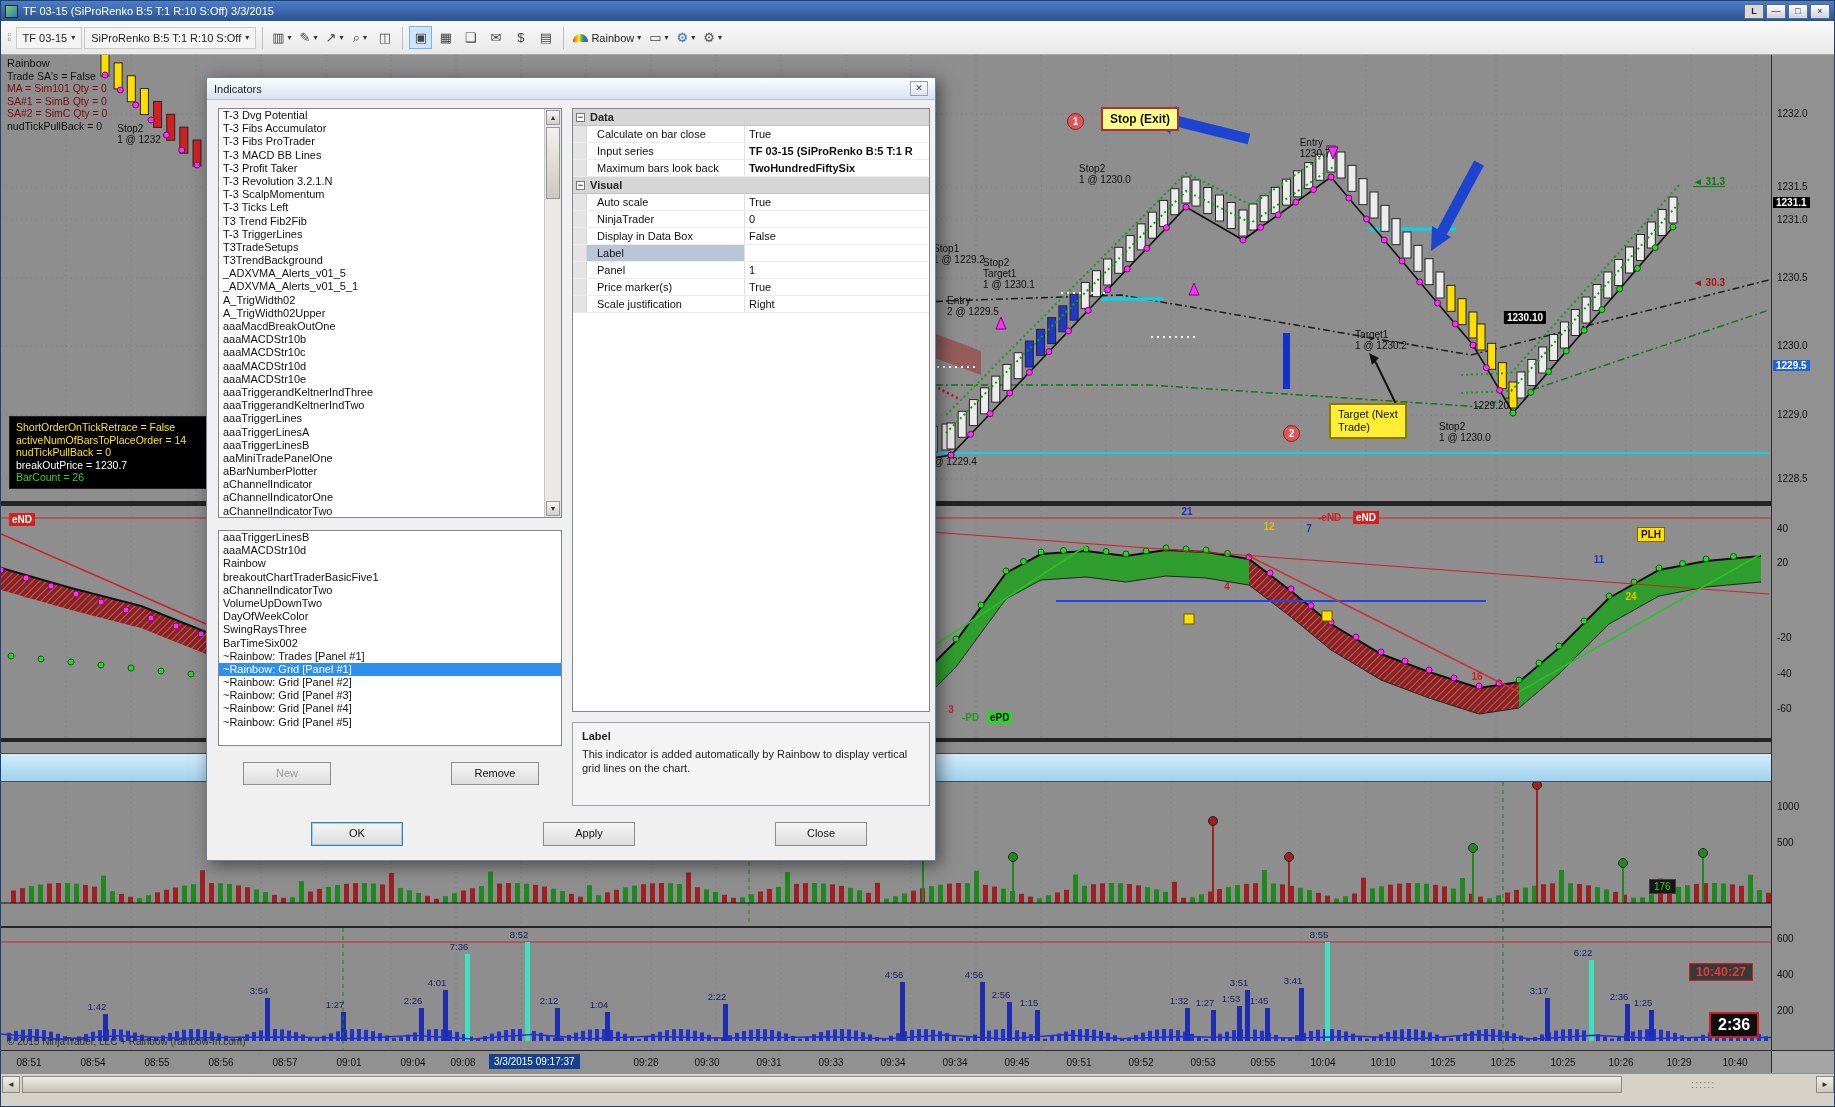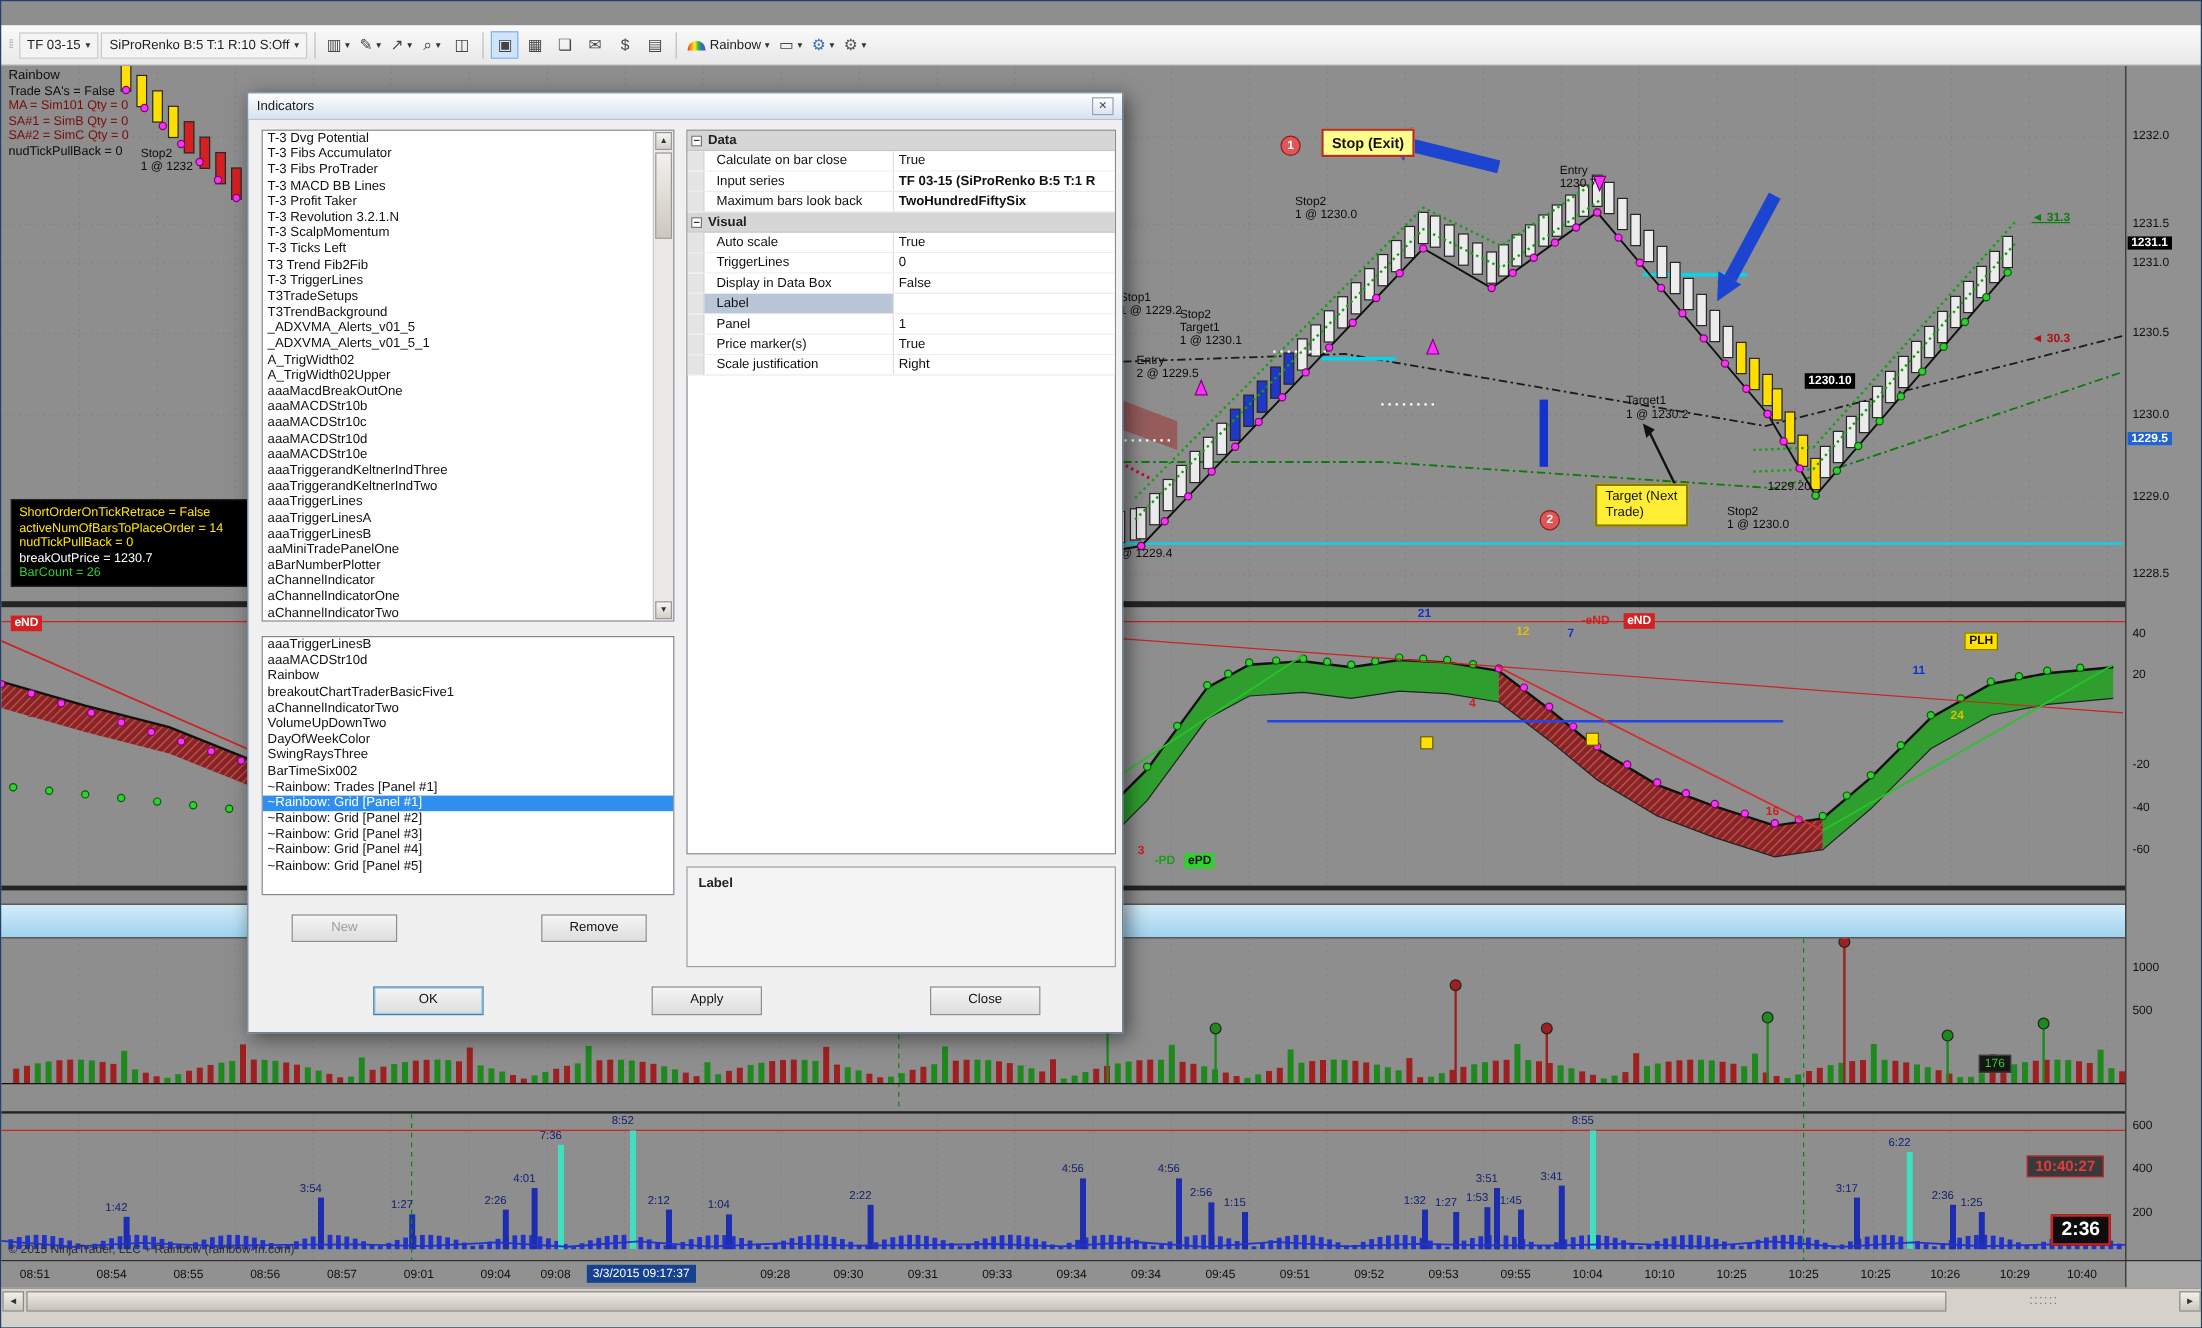--- a/index.html
+++ b/index.html
@@ -107,20 +107,30 @@
   #btn-remove{left:244px;top:684px;width:88px}
   #btn-ok{left:104px;top:744px;width:92px;height:24px}
   #btn-apply{left:336px;top:744px;width:92px;height:24px}
   #btn-close2{left:568px;top:744px;width:92px;height:24px}
 </style>
 </head>
 <body>
 
 <div id="win">
 
+  <div class="titlebar">
+    <span class="app-ico"></span>
+    <span>TF 03-15 (SiProRenko B:5 T:1 R:10 S:Off)  3/3/2015</span>
+    <div class="win-btns">
+      <span class="winbtn link">L</span>
+      <span class="winbtn">—</span>
+      <span class="winbtn">□</span>
+      <span class="winbtn">×</span>
+    </div>
+  </div>
 
   <div class="toolbar">
     <span class="tb-grip">⁞⁞</span>
     <div class="tb-dd">
       <span>TF 03-15</span>
       <span class="caret">▾</span>
     </div>
     <div class="tb-dd">
       <span>SiProRenko B:5 T:1 R:10 S:Off</span>
       <span class="caret">▾</span>
@@ -1326,21 +1336,21 @@
           <span class="pglyph">−</span>
           <span>Visual</span>
         </div>
         <div class="prow">
           <div class="pindent"></div>
           <div class="plabel">Auto scale</div>
           <div class="pvalue">True</div>
         </div>
         <div class="prow">
           <div class="pindent"></div>
-          <div class="plabel">TriggerLines</div>
+          <div class="plabel">NinjaTrader</div>
           <div class="pvalue">0</div>
         </div>
         <div class="prow">
           <div class="pindent"></div>
           <div class="plabel">Display in Data Box</div>
           <div class="pvalue">False</div>
         </div>
         <div class="prow sel">
           <div class="pindent"></div>
           <div class="plabel">Label</div>
@@ -1357,19 +1367,20 @@
           <div class="pvalue">True</div>
         </div>
         <div class="prow">
           <div class="pindent"></div>
           <div class="plabel">Scale justification</div>
           <div class="pvalue">Right</div>
         </div>
       </div>
     <div id="help-box">
       <div class="ht">Label</div>
+      <div>This indicator is added automatically by Rainbow to display vertical grid lines on the chart.</div>
     </div>
     <div class="btn default" id="btn-ok">OK</div>
     <div class="btn" id="btn-apply">Apply</div>
     <div class="btn" id="btn-close2">Close</div>
   </div>
 
 </div>
 
 </body></html>

